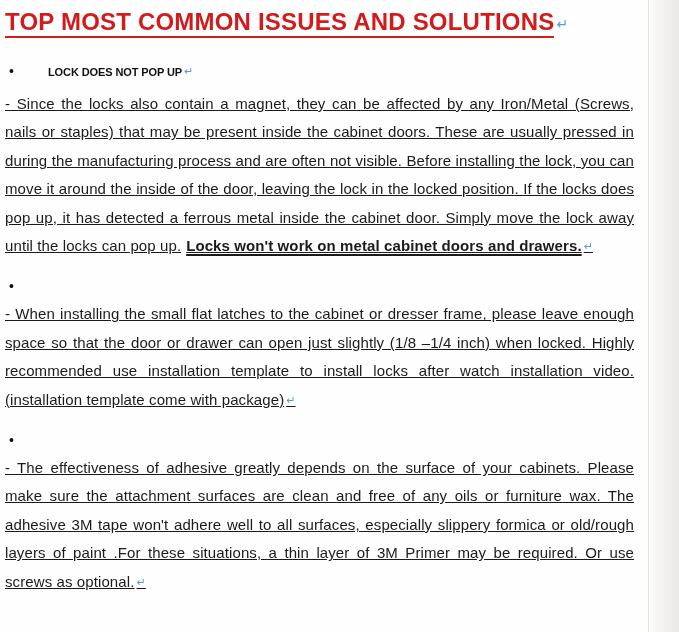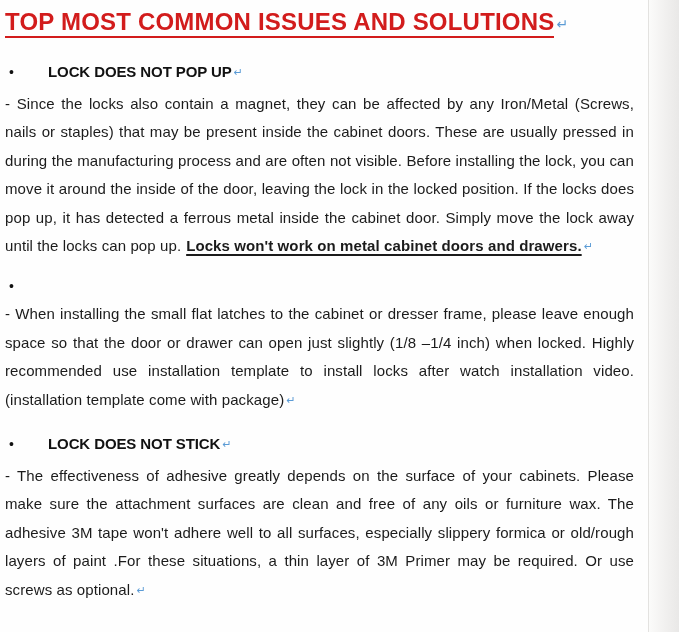--- a/index.html
+++ b/index.html
@@ -59,32 +59,33 @@
   .heading-row.first { margin-top: 20px; }
   .bullet {
     width: 43px;
     flex: 0 0 43px;
     padding-left: 4px;
     font-size: 14px;
     color: #111;
   }
   h2.section-heading {
     display: inline;
-    font-size: 15px;
+    font-size: 11px;
     line-height: 24px;
     font-weight: 700;
     letter-spacing: -0.1px;
     color: #111;
   }
   p.body-para {
     text-align: justify;
     font-size: 15px;
     line-height: 28.4px;
     letter-spacing: 0.1px;
     color: var(--body-text);
+    text-decoration: underline;
   }
   .bold-underline {
     font-weight: 700;
     text-decoration: underline;
     text-decoration-thickness: 1.5px;
     text-underline-offset: 3px;
     margin-left: 5px;
   }
 </style>
 </head>
@@ -108,19 +109,18 @@
     <div class="section">
       <div class="heading-row">
         <span class="bullet">•</span>
       </div>
       <p class="body-para"><span>- When installing the small flat latches to the cabinet or dresser frame, please leave enough space so that the door or drawer can open just slightly (1/8 –1/4 inch) when locked. Highly recommended use installation template to install locks after watch installation video. (installation template come with package)</span><span class="ret small">↵</span></p>
     </div>
 
     <div class="section">
       <div class="heading-row">
         <span class="bullet">•</span>
-        <div><h2 class="section-heading">LOCK DOES NOT STICK</h2><span class="ret small">↵</span></div>
       </div>
       <p class="body-para"><span>- The effectiveness of adhesive greatly depends on the surface of your cabinets. Please make sure the attachment surfaces are clean and free of any oils or furniture wax. The adhesive 3M tape won't adhere well to all surfaces, especially slippery formica or old/rough layers of paint .For these situations, a thin layer of 3M Primer may be required. Or use screws as optional.</span><span class="ret small">↵</span></p>
     </div>
 
   </div>
 </div>
 
 </body></html>

